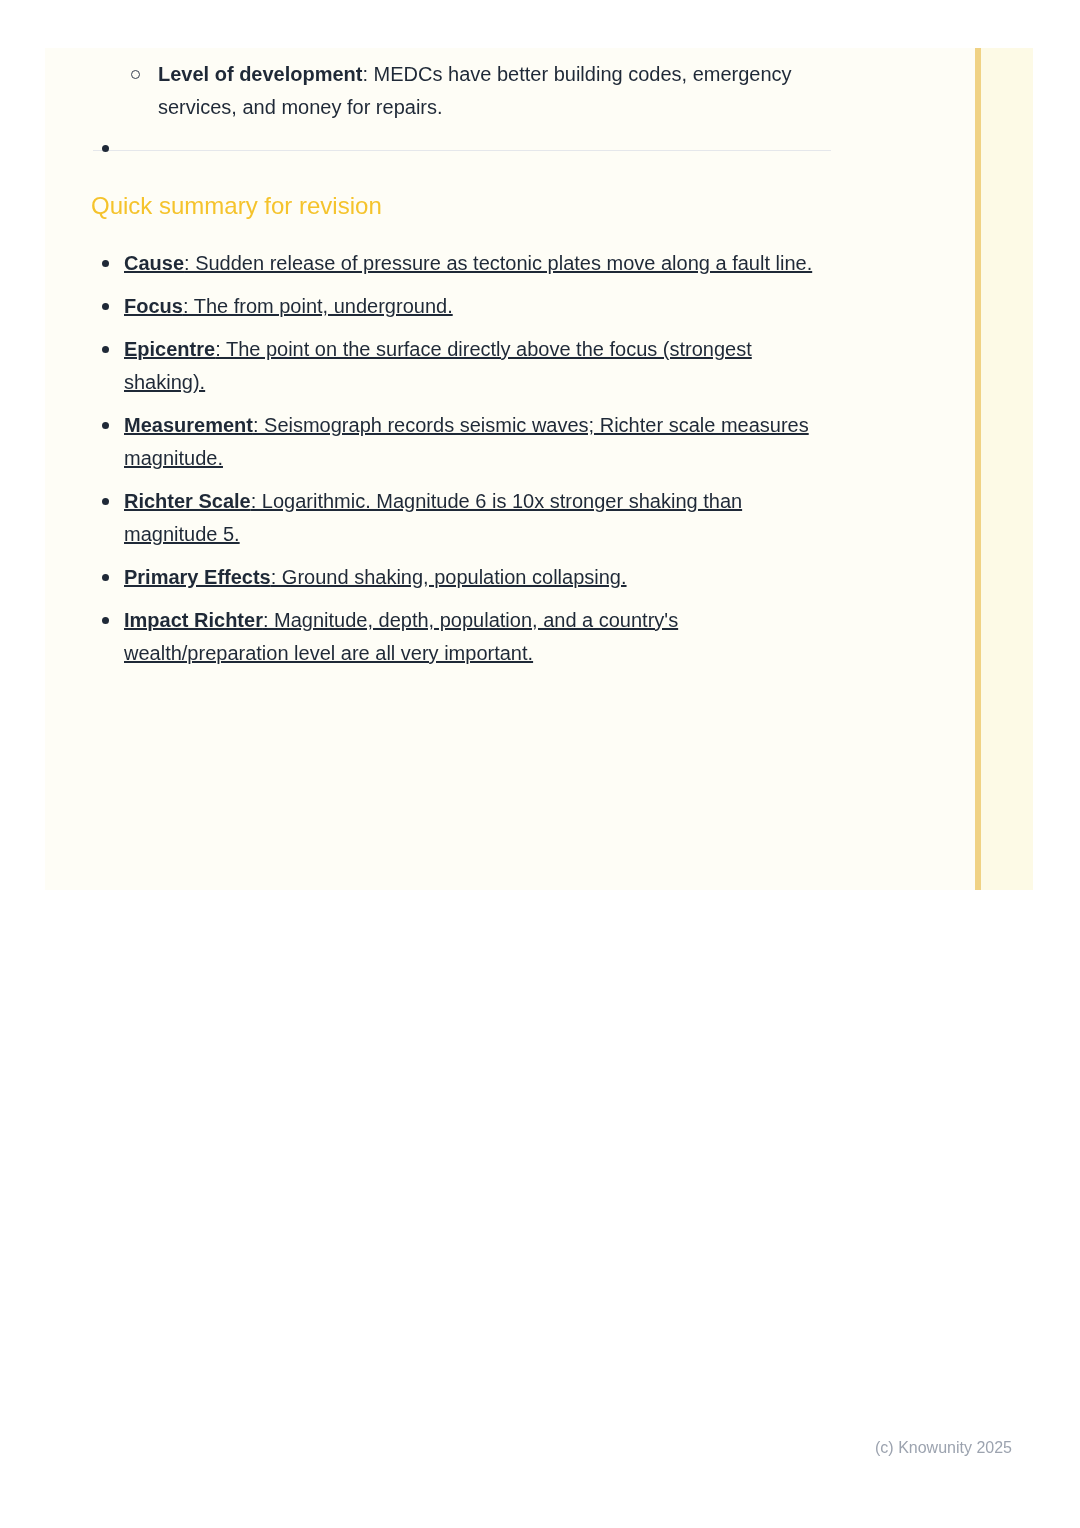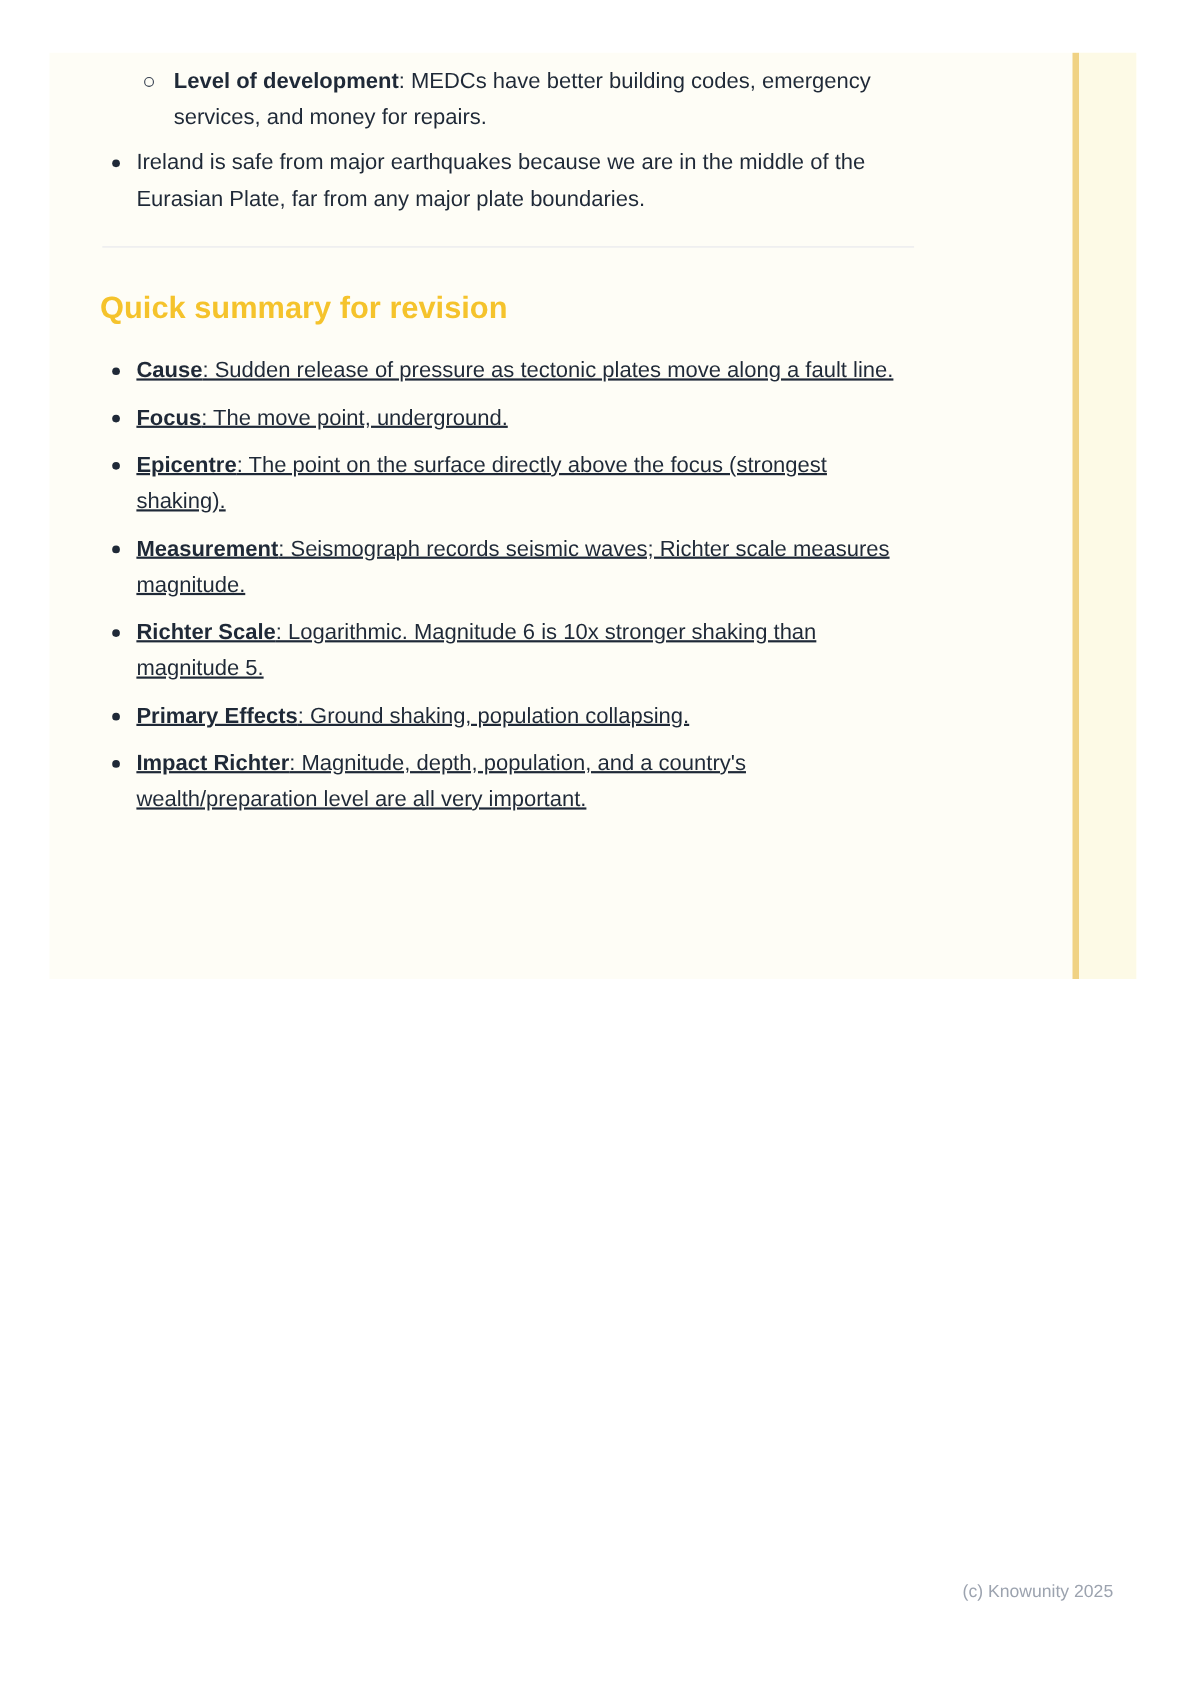--- a/index.html
+++ b/index.html
@@ -79,23 +79,23 @@
   .term {
     font-weight: 700;
   }
   .divider {
     border: none;
     border-top: 1px solid #E5E7EB;
     width: 738px;
     margin: 26px 0 0 2px;
   }
   .summary-heading {
-    font-size: 28px;
+    font-size: 24px;
     line-height: 40px;
-    font-weight: 700;
+    font-weight: 400;
     margin: 35px 0 21px 0;
   }
   .summary-list .li {
     margin-bottom: 10px;
     text-decoration: underline;
   }
   .footer-note {
     position: absolute;
     top: 1438px;
     right: 68px;
@@ -115,37 +115,36 @@
 
   <div class="content" style="color: rgb(31, 41, 55);">
 
     <div class="li l2">
       <span class="marker"></span>
       <span class="term">Level of development</span><span>: MEDCs have better building codes, emergency services, and money for repairs.</span>
     </div>
 
     <div class="li l1">
       <span class="marker"></span>
-      <span>Ireland is safe from major earthquakes because we are in the middle of the Eurasian Plate, far from any major plate boundaries.</span>
     </div>
 
     <hr class="divider" style="border-top-color: rgb(229, 231, 235);">
 
     <h2 class="summary-heading" style="color: rgb(245, 195, 44);">Quick summary for revision</h2>
 
     <div class="summary-list">
 
       <div class="li l1">
         <span class="marker"></span>
         <span class="term">Cause</span><span>: Sudden release of pressure as tectonic plates move along a fault line.</span>
       </div>
 
       <div class="li l1">
         <span class="marker"></span>
-        <span class="term">Focus</span><span>: The move point, underground.</span>
+        <span class="term">Focus</span><span>: The from point, underground.</span>
       </div>
 
       <div class="li l1">
         <span class="marker"></span>
         <span class="term">Epicentre</span><span>: The point on the surface directly above the focus (strongest shaking).</span>
       </div>
 
       <div class="li l1">
         <span class="marker"></span>
         <span class="term">Measurement</span><span>: Seismograph records seismic waves; Richter scale measures magnitude.</span>

